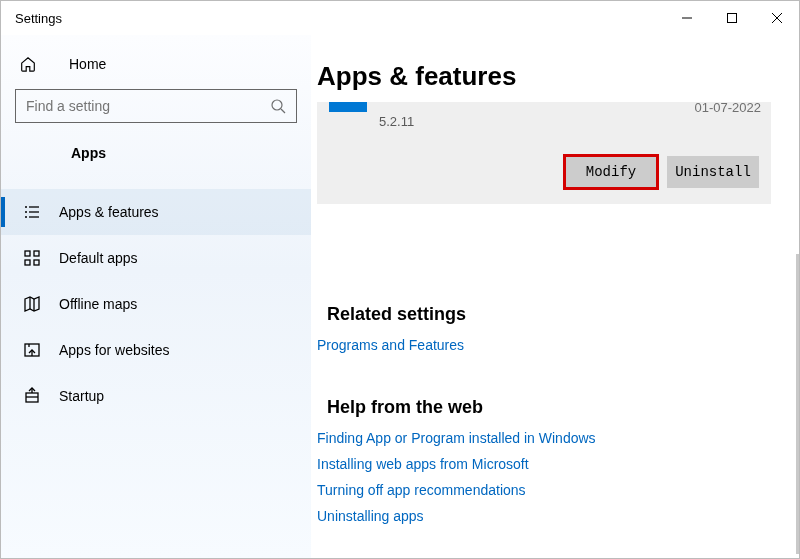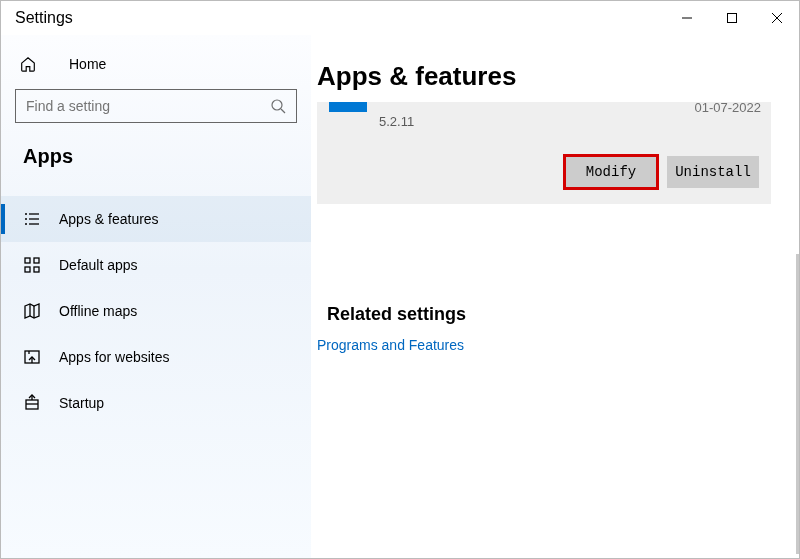--- a/index.html
+++ b/index.html
@@ -16,21 +16,21 @@
   }
   
   .titlebar {
     height: 34px;
     display: flex;
     align-items: center;
     justify-content: space-between;
     padding-left: 14px;
     background: #fff;
   }
-  .titlebar .title { font-size: 16px; }
+  .titlebar .title { font-size: 13px; }
   .winbtns { display: flex; }
   .winbtn {
     width: 45px; height: 30px;
     display: flex; align-items: center; justify-content: center;
     font-size: 12px;
   }
   .winbtn svg { stroke: #000; stroke-width: 1; fill: none; }
   
   .layout { display: flex; height: calc(100% - 34px); }
   .sidebar {
@@ -52,22 +52,23 @@
     padding: 12px 10px;
     background: transparent;
   }
   .searchbox input {
     flex: 1; border: none; outline: none;
     background: transparent; font-size: 14px; color: #555;
     font-family: inherit;
   }
   .search-icon { width: 16px; height: 16px; opacity: .7; }
   .section-title {
-    font-weight: 600; font-size: 20px;
+    font-weight: 600; font-size: 14px;
     padding: 8px 22px 28px 22px;
+    margin-left: 48px;
   }
   .navitem {
     display: flex; align-items: center; gap: 18px;
     padding: 0 0 0 22px;
     height: 46px;
     font-size: 14px;
     position: relative;
   }
   .navitem.active::before {
     content: "";
@@ -225,16 +226,23 @@
         <button class="btn highlight">Modify</button>
         <button class="btn">Uninstall</button>
       </div>
     </div>
 
     <div>
       <div class="subhead">Related settings</div>
       <a class="link">Programs and Features</a>
     </div>
 
+    <div class="help-section">
+      <div class="subhead">Help from the web</div>
+      <a class="link">Finding App or Program installed in Windows</a>
+      <a class="link">Installing web apps from Microsoft</a>
+      <a class="link">Turning off app recommendations</a>
+      <a class="link">Uninstalling apps</a>
+    </div>
   </main>
 </div>
 
 <div class="scrollbar"></div>
 
 </body></html>

